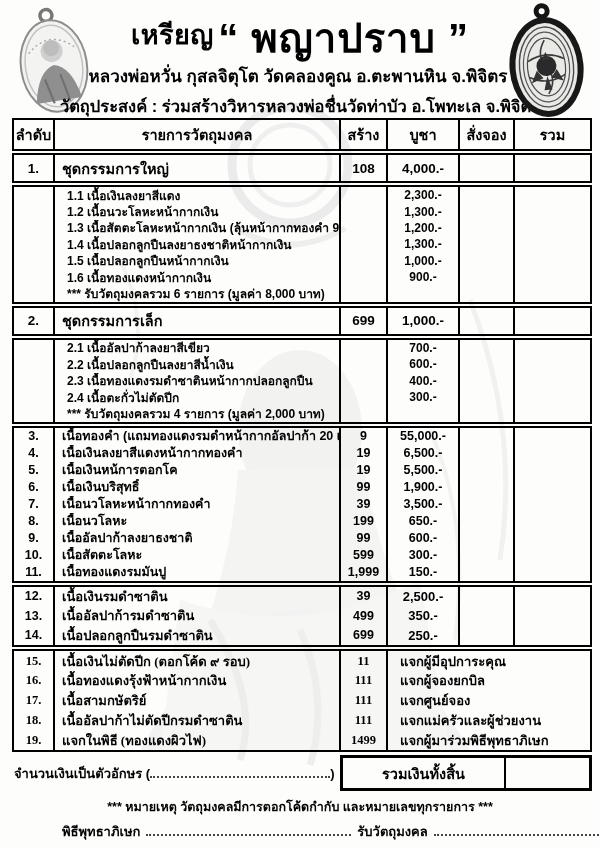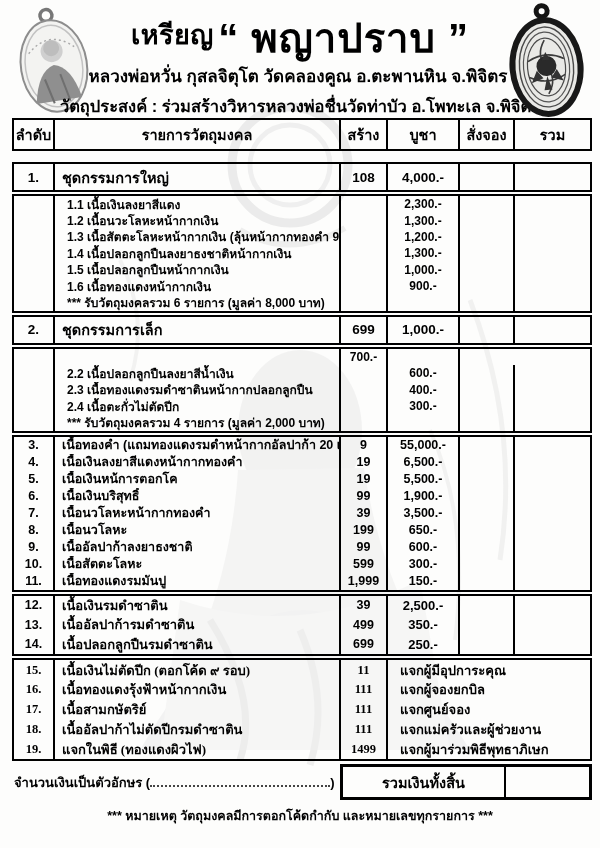--- a/index.html
+++ b/index.html
@@ -26,21 +26,21 @@
   .t-main   { font-size:40px; font-weight:800; letter-spacing:1px; }
   .monk-line { position:absolute; left:86px; right:90px; top:62px; text-align:center;
                font-size:17px; white-space:nowrap; }
   .purpose-line { position:absolute; left:0; right:0; top:93px; text-align:center;
                font-size:16.5px; white-space:nowrap; }
 
   
   .tablewrap { position:relative; z-index:2; margin:0 8px 0 12px; }
   .thead, .row { display:grid; grid-template-columns:41px 286px 47px 72px 55px 1fr; }
   .row.merged  { grid-template-columns:41px 286px 47px 1fr; }
-  .thead { border:2.5px solid #000; margin-bottom:11px; height:33px; }
+  .thead { border:2.5px solid #000; margin-bottom:2px; height:33px; }
   .thead > div { border-right:2px solid #000; display:flex; align-items:center; justify-content:center;
                  font-size:14.5px; }
   .thead > div:last-child { border-right:none;border-radius:6px; }
   .sec { border:2.5px solid #000; margin-bottom:2px; }
   .cell { border-right:2px solid #000; display:flex; align-items:center;
           overflow:hidden; white-space:nowrap; }
   .c-no   { justify-content:center; font-size:12.5px; }
   .c-item { padding-left:7px; font-size:12.5px; }
   .c-made { justify-content:center; font-size:12.5px; }
   .c-pay  { justify-content:center; font-size:12.5px; }
@@ -220,20 +220,21 @@
             <div class="cell c-item">ชุดกรรมการเล็ก</div>
             <div class="cell c-made">699</div>
             <div class="cell c-pay">1,000.-</div>
             <div class="cell c-order"></div>
             <div class="cell c-total"></div>
           </div>
         </div>
         <div class="sec s3">
           <div class="row">
             <div class="cell c-no"></div>
+            <div class="cell c-item">2.1 เนื้ออัลปาก้าลงยาสีเขียว</div>
             <div class="cell c-made"></div>
             <div class="cell c-pay">700.-</div>
             <div class="cell c-order"></div>
             <div class="cell c-total"></div>
           </div>
           <div class="row">
             <div class="cell c-no"></div>
             <div class="cell c-item">2.2 เนื้อปลอกลูกปืนลงยาสีน้ำเงิน</div>
             <div class="cell c-made"></div>
             <div class="cell c-pay">600.-</div>
@@ -405,14 +406,17 @@
       <span>จำนวนเงินเป็นตัวอักษร (</span><span class="dotline aw-dots"></span><span>)</span>
     </div>
     <div class="total-box">
       <div class="lbl">รวมเงินทั้งสิ้น</div>
       <div></div>
     </div>
   </div>
 
   <div class="note-line">*** หมายเหตุ วัตถุมงคลมีการตอกโค้ดกำกับ และหมายเลขทุกรายการ ***</div>
 
+  <div class="ceremony-line">
+    <span>พิธีพุทธาภิเษก</span><span class="dotline cer-dots1"></span><span>รับวัตถุมงคล</span><span class="dotline cer-dots2"></span>
+  </div>
 
 </div>
 
 </body></html>

